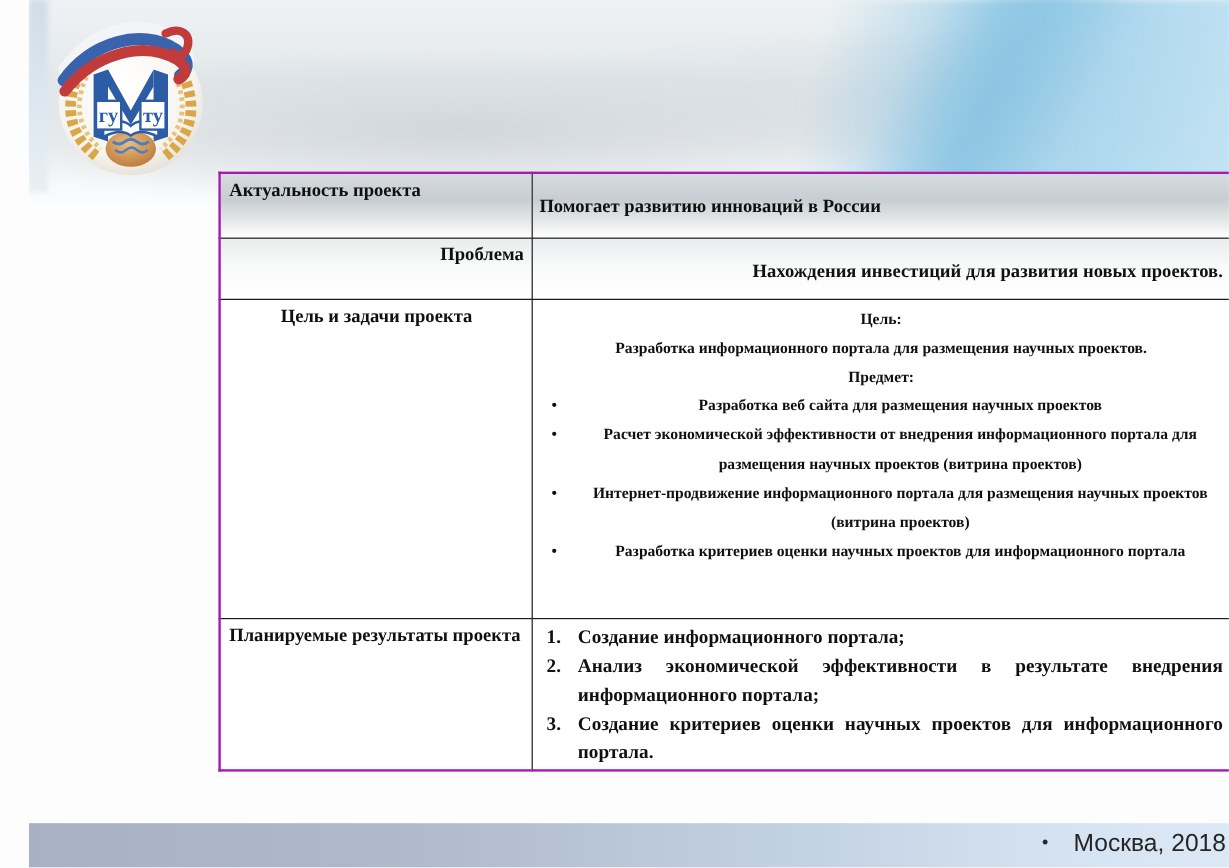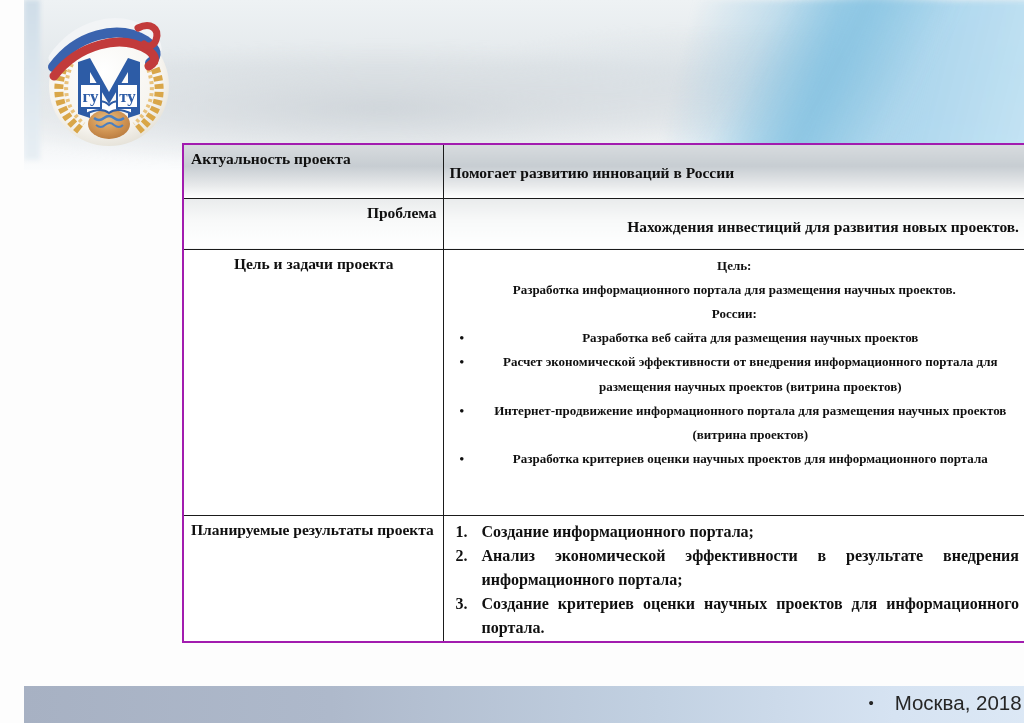--- a/index.html
+++ b/index.html
@@ -131,21 +131,21 @@
     </tr>
     <tr class="r2">
       <td class="lbl">Проблема</td>
       <td class="val">Нахождения инвестиций для развития новых проектов.</td>
     </tr>
     <tr class="r5">
       <td class="lbl">Цель и задачи проекта</td>
       <td class="goal-cell">
         <div>Цель:</div>
         <div>Разработка информационного портала для размещения научных проектов.</div>
-        <div>России:</div>
+        <div>Предмет:</div>
         <ul class="task-list">
           <li class="task-item">
             <span class="bullet">•</span><span>Разработка веб сайта для размещения научных проектов</span>
           </li>
           <li class="task-item">
             <span class="bullet">•</span><span>Расчет экономической эффективности от внедрения информационного портала для размещения научных проектов (витрина проектов)</span>
           </li>
           <li class="task-item">
             <span class="bullet">•</span><span>Интернет-продвижение информационного портала для размещения научных проектов (витрина проектов)</span>
           </li>

